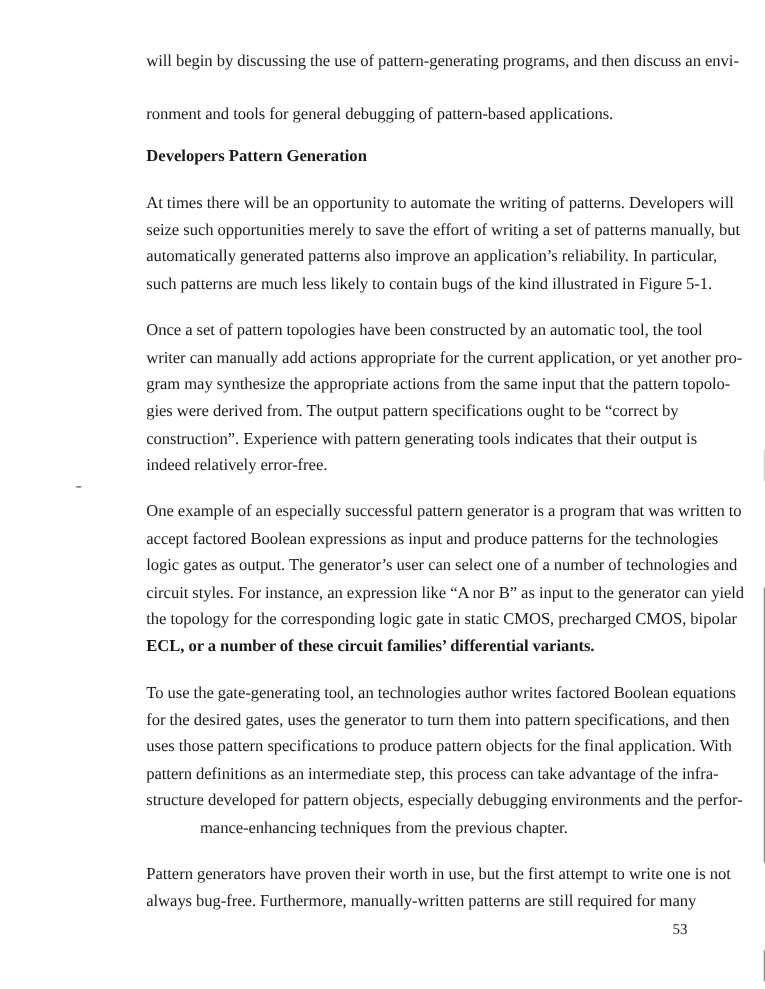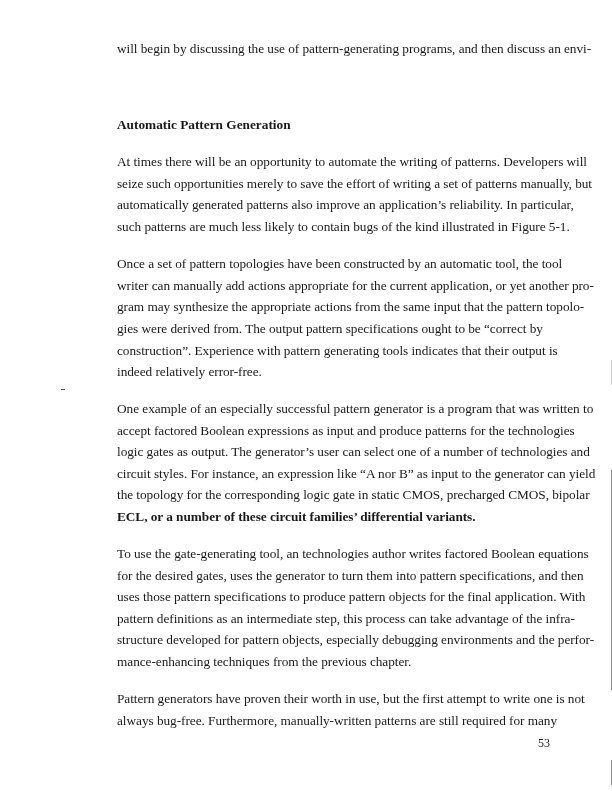--- a/index.html
+++ b/index.html
@@ -51,22 +51,23 @@
       width: 1px;
       background: #8a8a8a;
     }
   </style>
 </head>
 <body>
 
 <div class="page">
 
   <div class="line" style="top:41px;">will begin by discussing the use of pattern-generating programs, and then discuss an envi-</div>
+  <div class="line" style="top:83px;">ronment and tools for general debugging of pattern-based applications.</div>
 
-  <div class="heading">Automatic Pattern Generation</div>
+  <div class="heading">Developers Pattern Generation</div>
 
   <div>
     <div class="line" style="top:154px;">At times there will be an opportunity to automate the writing of patterns. Developers will</div>
     <div class="line" style="top:176px;">seize such opportunities merely to save the effort of writing a set of patterns manually, but</div>
     <div class="line" style="top:197px;">automatically generated patterns also improve an application’s reliability. In particular,</div>
     <div class="line" style="top:219px;">such patterns are much less likely to contain bugs of the kind illustrated in Figure 5-1.</div>
   </div>
 
   <div>
     <div class="line" style="top:256px;">Once a set of pattern topologies have been constructed by an automatic tool, the tool</div>
@@ -85,21 +86,21 @@
     <div class="line" style="top:487px;">the topology for the corresponding logic gate in static CMOS, precharged CMOS, bipolar</div>
     <div class="line" style="top:509px;font-weight:bold;">ECL, or a number of these circuit families’ differential variants.</div>
   </div>
 
   <div>
     <div class="line" style="top:546px;">To use the gate-generating tool, an technologies author writes factored Boolean equations</div>
     <div class="line" style="top:568px;">for the desired gates, uses the generator to turn them into pattern specifications, and then</div>
     <div class="line" style="top:589px;">uses those pattern specifications to produce pattern objects for the final application. With</div>
     <div class="line" style="top:611px;">pattern definitions as an intermediate step, this process can take advantage of the infra-</div>
     <div class="line" style="top:632px;">structure developed for pattern objects, especially debugging environments and the perfor-</div>
-    <div class="line" style="top:654px;">mance-enhancing techniques from the previous chapter.</div>
+    <div class="line" style="top:654px;margin-left:43px;">mance-enhancing techniques from the previous chapter.</div>
   </div>
 
   <div>
     <div class="line" style="top:691px;">Pattern generators have proven their worth in use, but the first attempt to write one is not</div>
     <div class="line" style="top:713px;">always bug-free. Furthermore, manually-written patterns are still required for many</div>
   </div>
 
   <div class="page-number">53</div>
 
   <div class="scan-mark" style="left:61px; top:389px; width:4px; height:1px;"></div>

